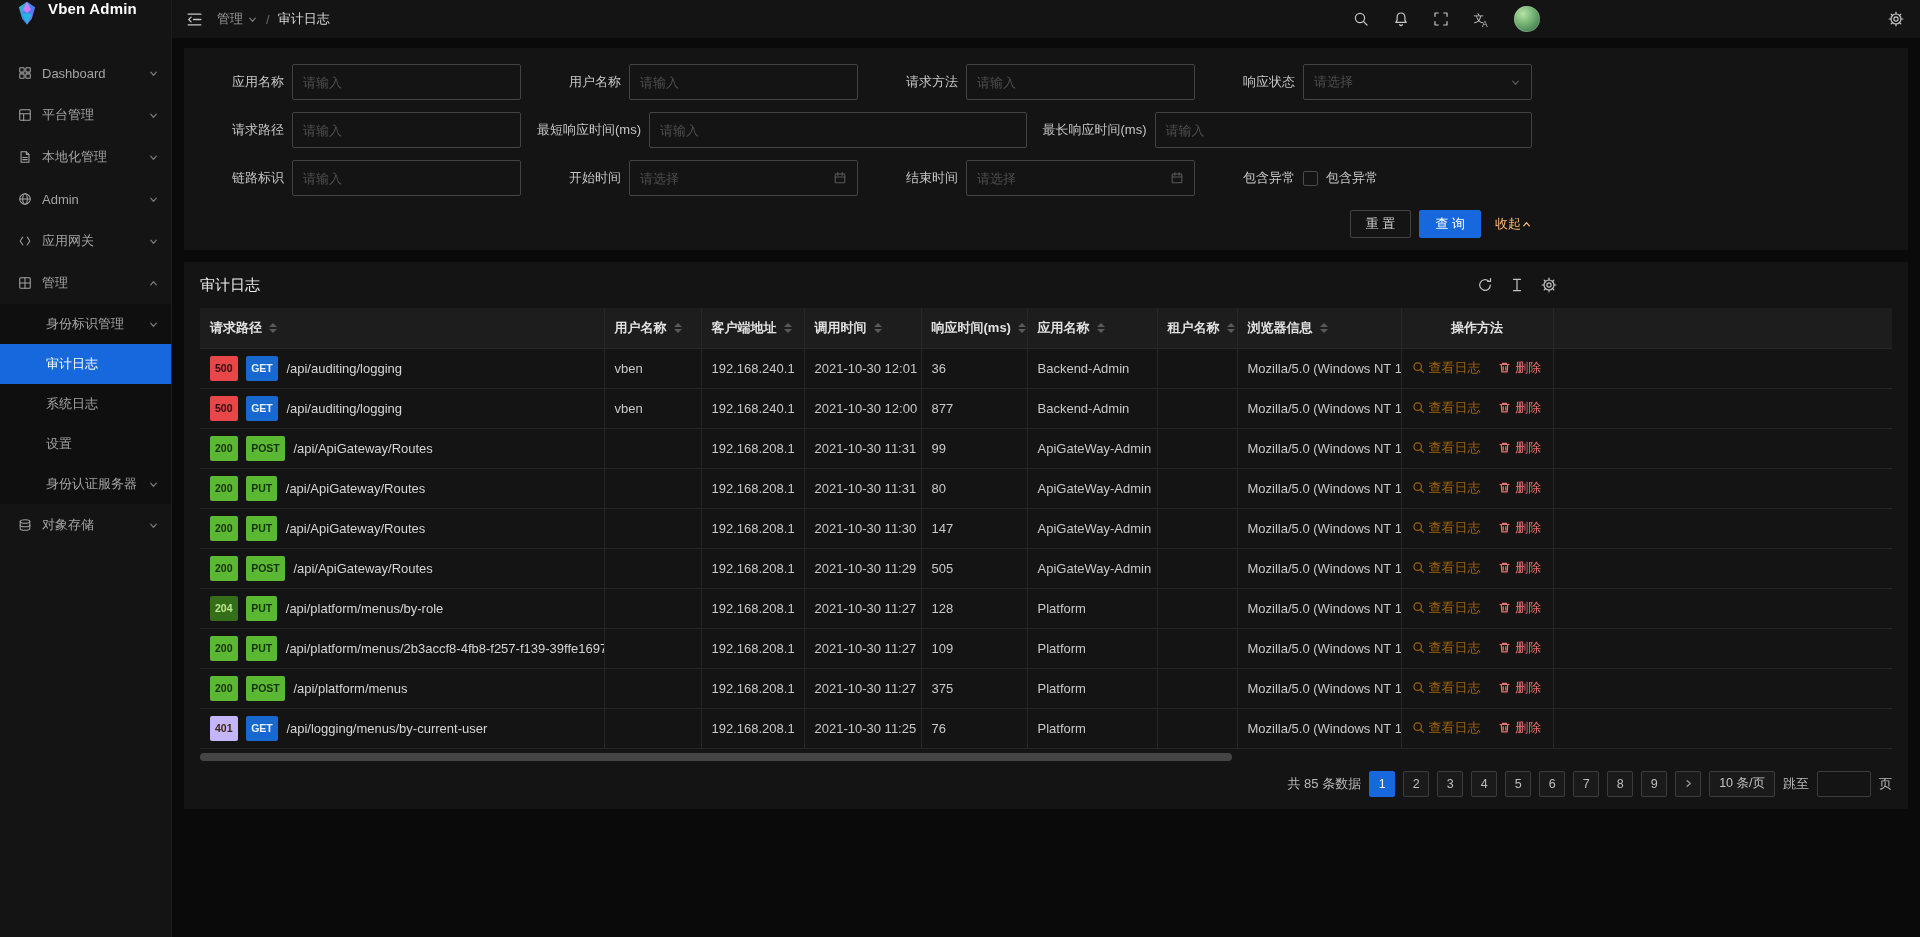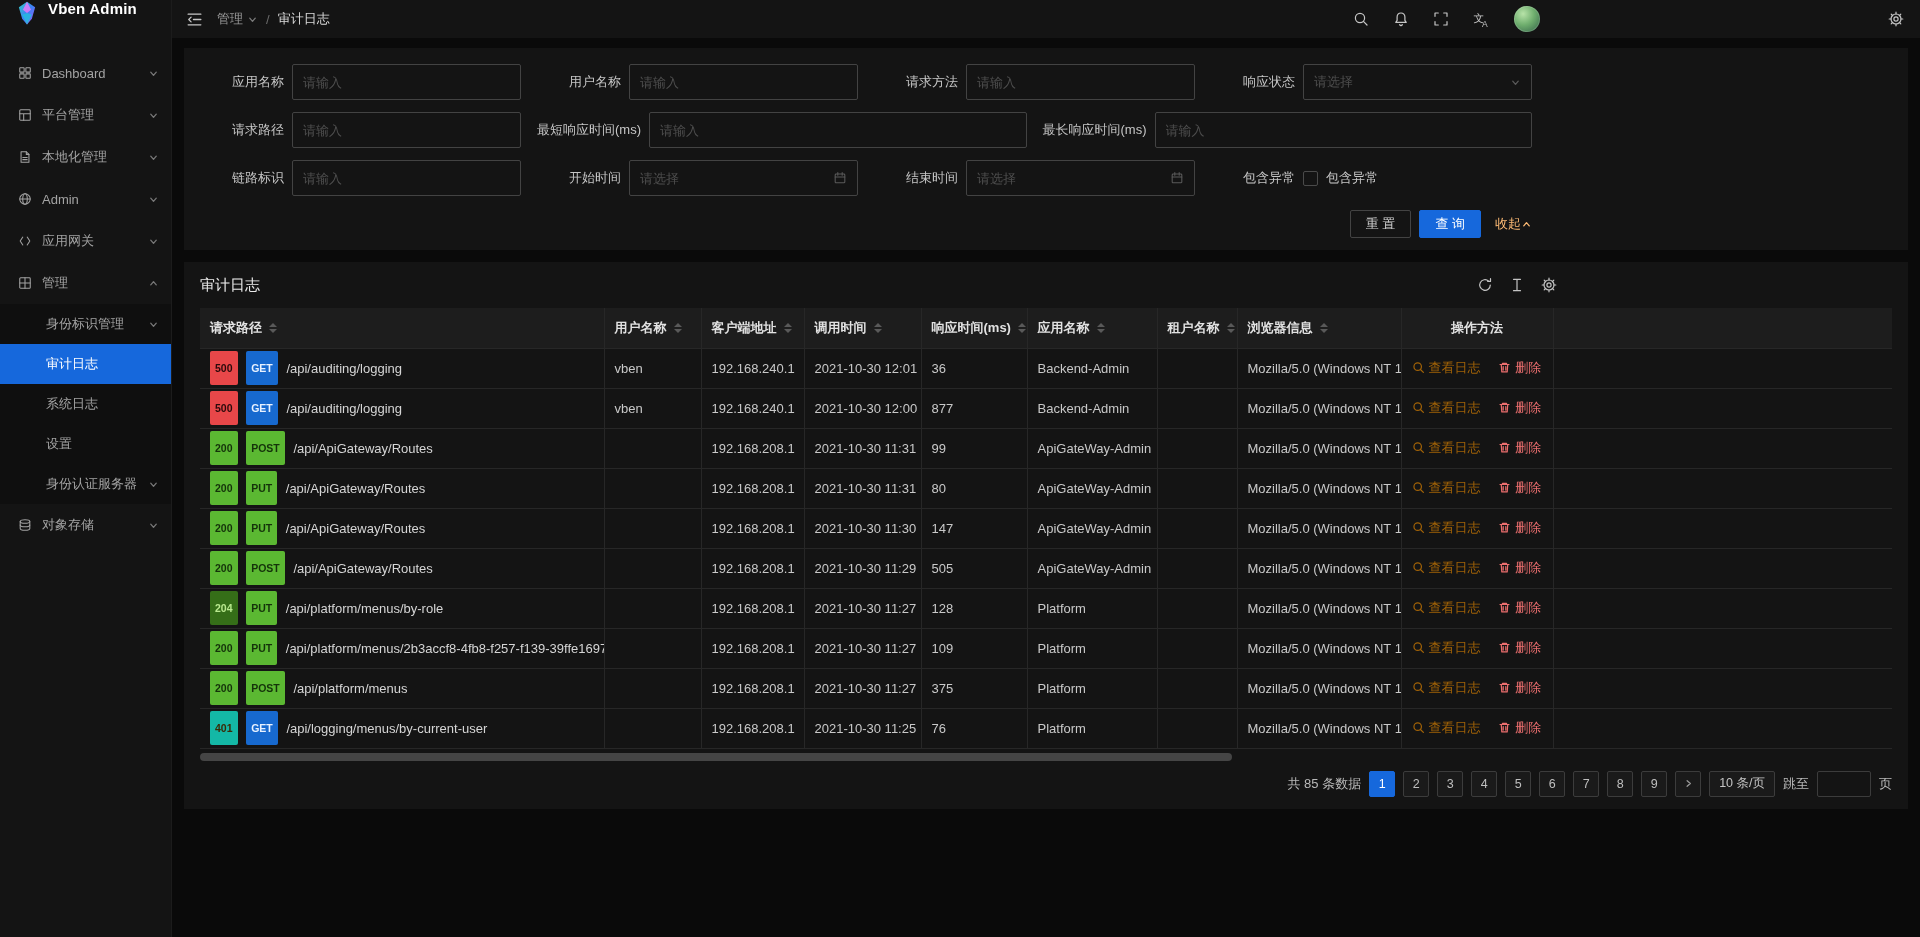--- a/index.html
+++ b/index.html
@@ -70,26 +70,26 @@
   .audit-table{width:100%;border-collapse:collapse;table-layout:fixed;}
   .audit-table th,.audit-table td{height:40px;padding:0 10px;text-align:left;border-bottom:1px solid #272727;border-right:1px solid #272727;overflow:hidden;white-space:nowrap;font-weight:400;}
   .audit-table th{background:#1d1d1d;color:#e2e2e2;font-weight:600;font-size:13px;}
   .audit-table th.filler,.audit-table td.filler{border-right:none;}
   .th-inner{display:flex;align-items:center;}
   .th-inner.center{justify-content:center;}
   .sorter{display:inline-flex;flex-direction:column;gap:2px;margin-left:7px;cursor:pointer;}
   .c-up,.c-down{width:0;height:0;border-left:4px solid transparent;border-right:4px solid transparent;}
   .c-up{border-bottom:4.5px solid #595959;}
   .c-down{border-top:4.5px solid #595959;}
-  .badge{display:inline-flex;align-items:center;height:34px;padding:0 5px;border-radius:2px;font-size:10.5px;font-weight:700;margin-right:5px;vertical-align:middle;line-height:1;}
+  .badge{display:inline-flex;align-items:center;height:25px;padding:0 5px;border-radius:2px;font-size:10.5px;font-weight:700;margin-right:5px;vertical-align:middle;line-height:1;}
   .bg-red{background:#e84749;color:#2a0a0b;}
   .bg-blue{background:#1769cf;color:#e8f1ff;}
   .bg-green{background:#5bb832;color:#14320a;}
   .bg-green-dark{background:#356e18;color:#b9e98f;}
-  .bg-orange{background:#14b8a6;color:#3a2a06;}
+  .bg-orange{background:#c4b5fd;color:#3a2a06;}
   .path{color:#d6d6d6;vertical-align:middle;}
   .actions-cell a{display:inline-flex;align-items:center;gap:4px;cursor:pointer;margin-right:14px;}
   .actions-cell a:last-child{margin-right:0;}
   .act.view{color:#a16207;}
   .act.del{color:#ed6f6f;}
 
   
   .hscroll{height:8px;margin:4px 0 2px;}
   .hthumb{width:61%;height:8px;background:#454545;border-radius:4px;cursor:pointer;}
   .pagination{display:flex;align-items:center;justify-content:flex-end;gap:8px;padding:8px 0 6px;color:#b9b9b9;}

